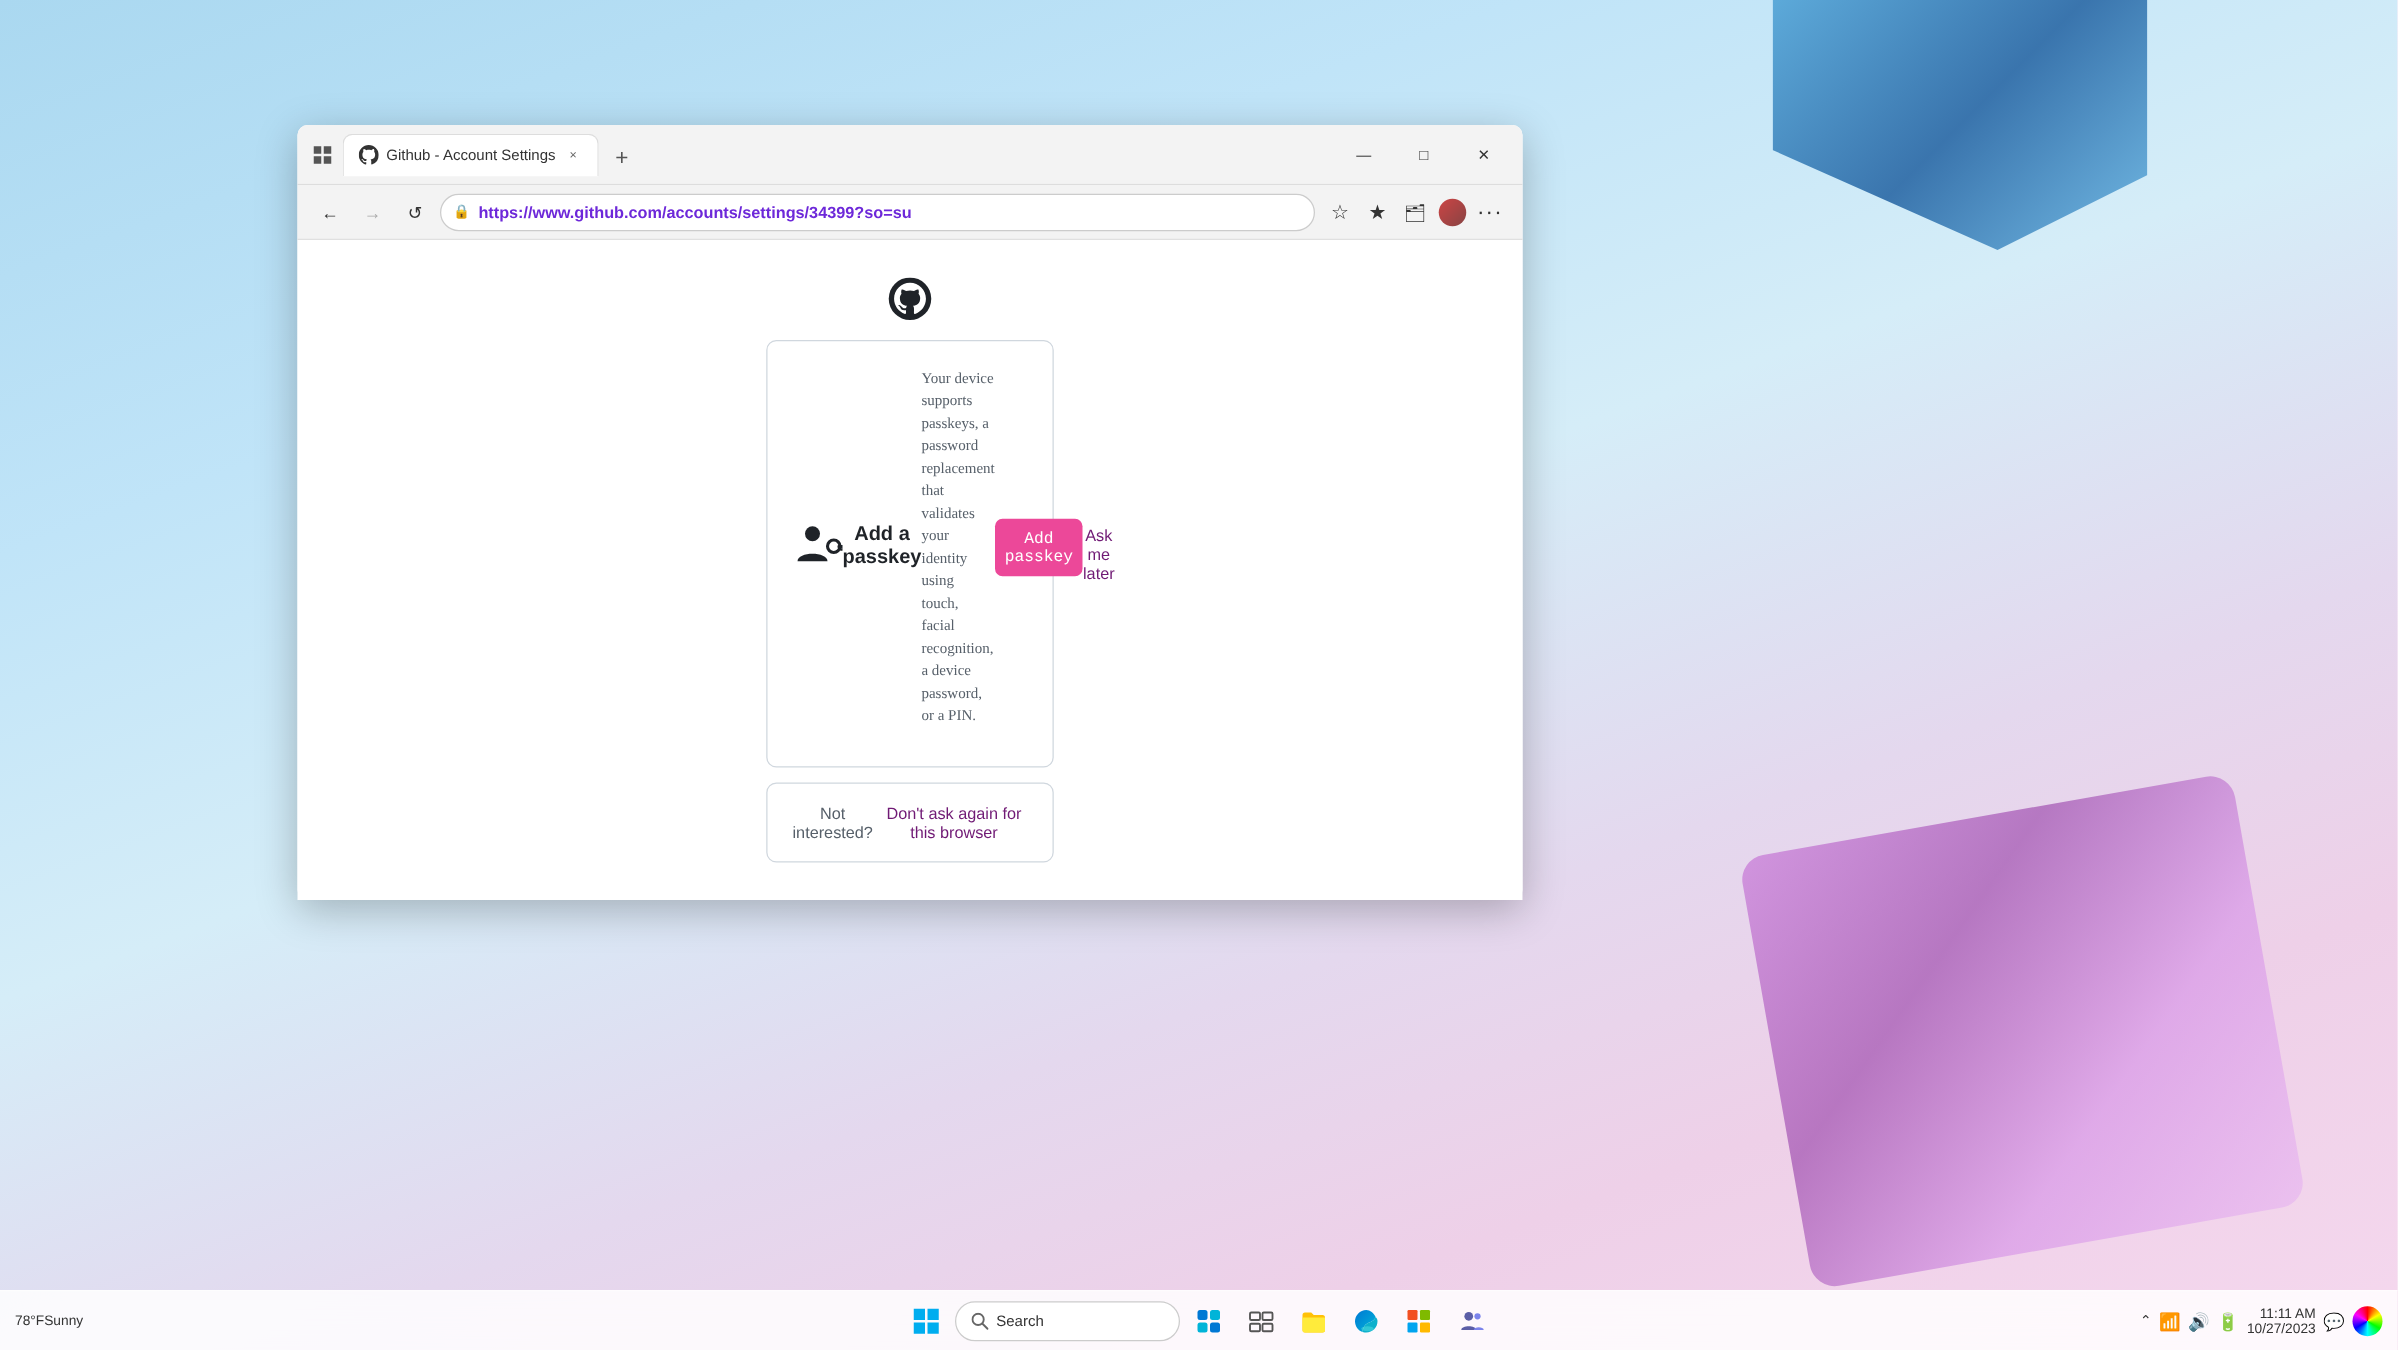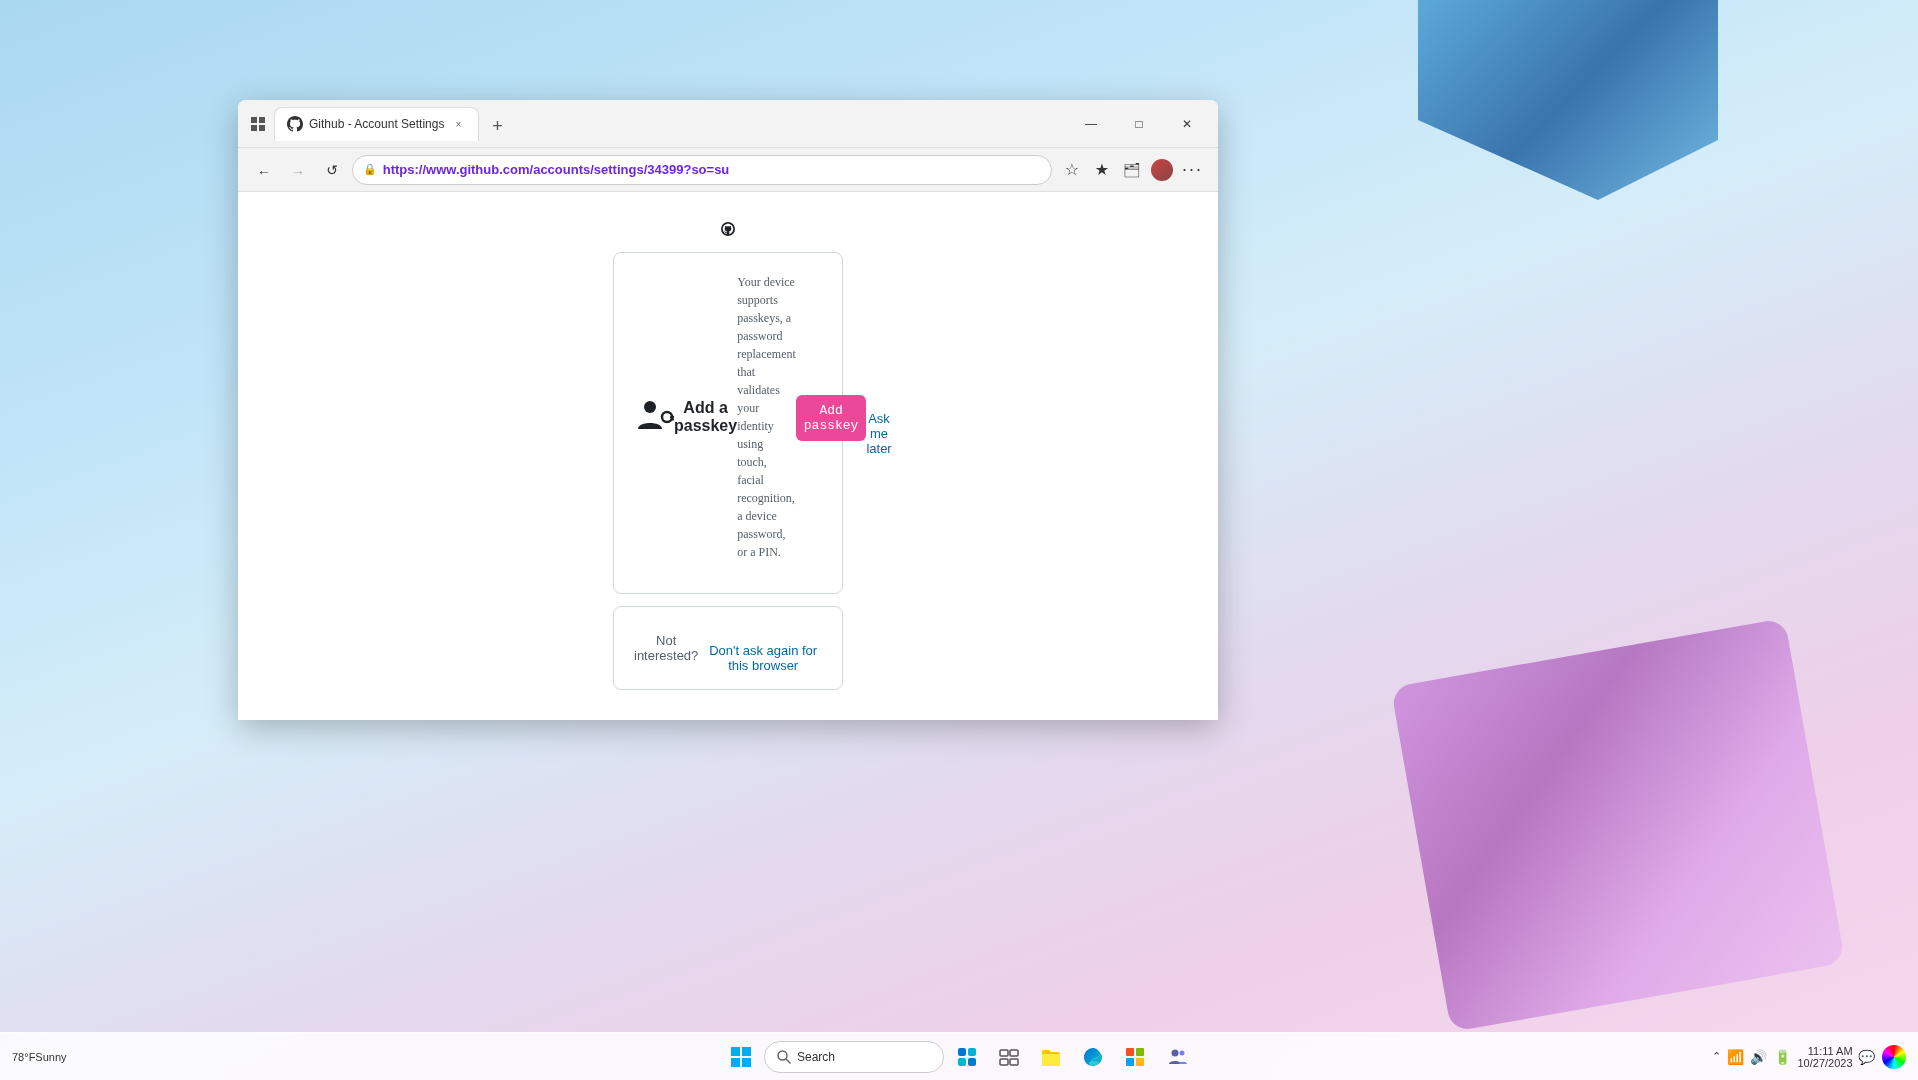--- a/index.html
+++ b/index.html
@@ -260,26 +260,25 @@
       border-radius: 6px;
       font-size: 13px;
       font-weight: 500;
       cursor: pointer;
       margin-bottom: 10px;
       font-family: Liberation Mono, monospace;
     }
 
     .link-btn {
       font-size: 13px;
-      color: #0369a1;
+      color: #701a75;
       cursor: pointer;
       text-decoration: none;
       background: none;
       border: none;
-      margin-top: 20px;
     }
 
     .card-secondary {
       width: 230px;
       border: 1px solid #d0d7de;
       border-radius: 8px;
       padding: 16px 20px;
       display: flex;
       flex-direction: row;
       align-items: center;

